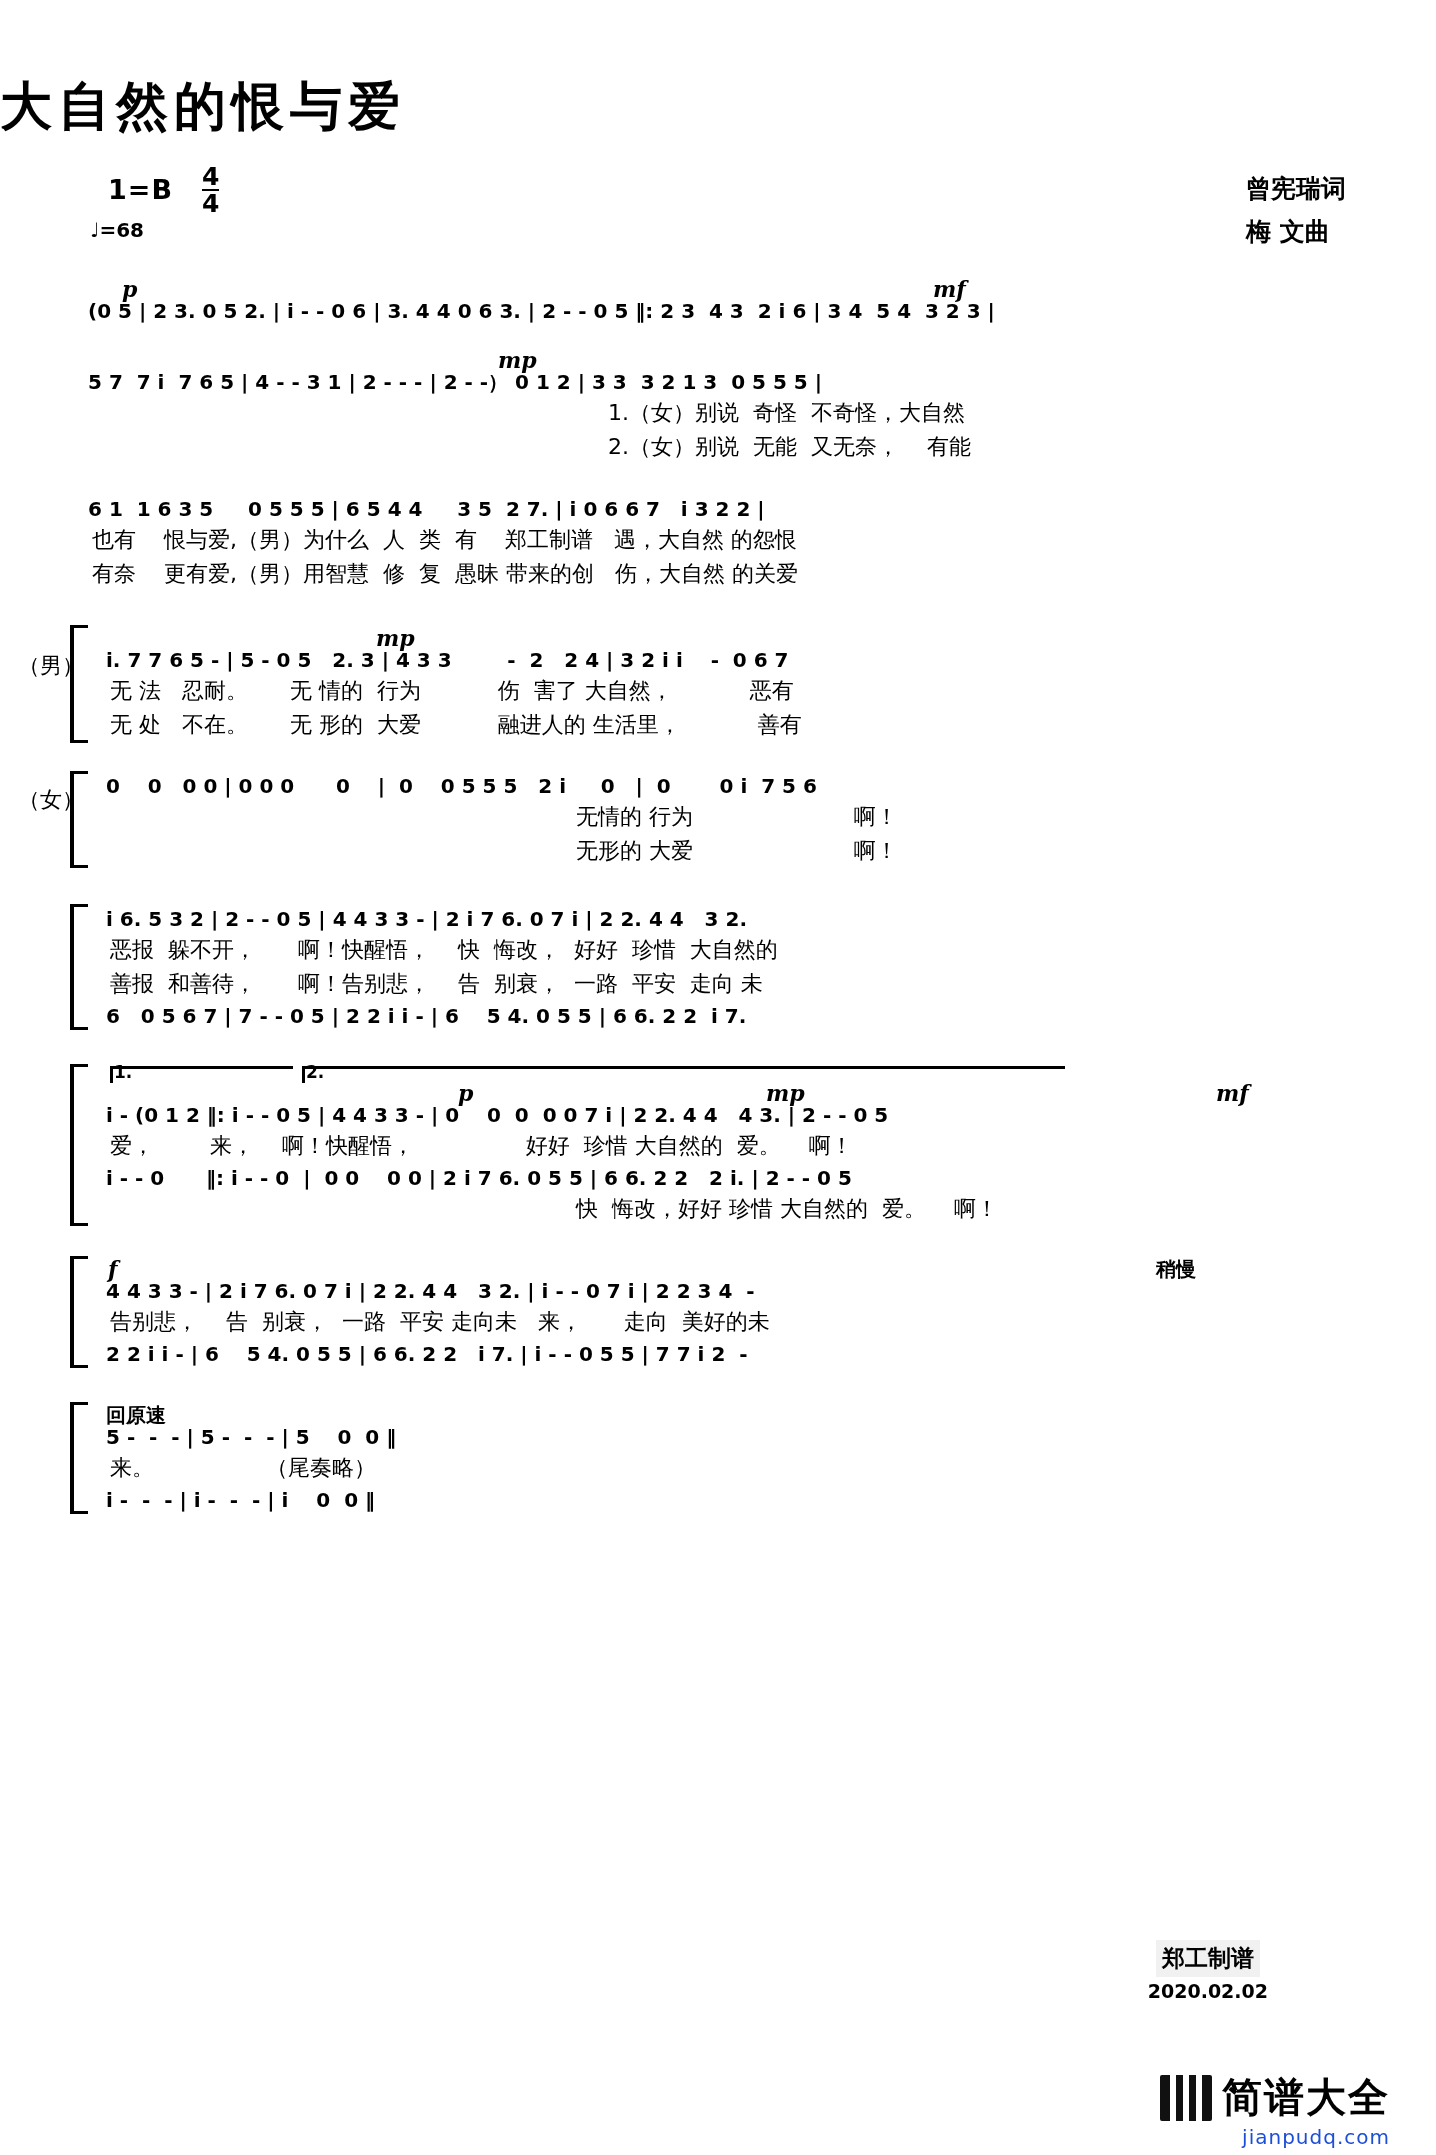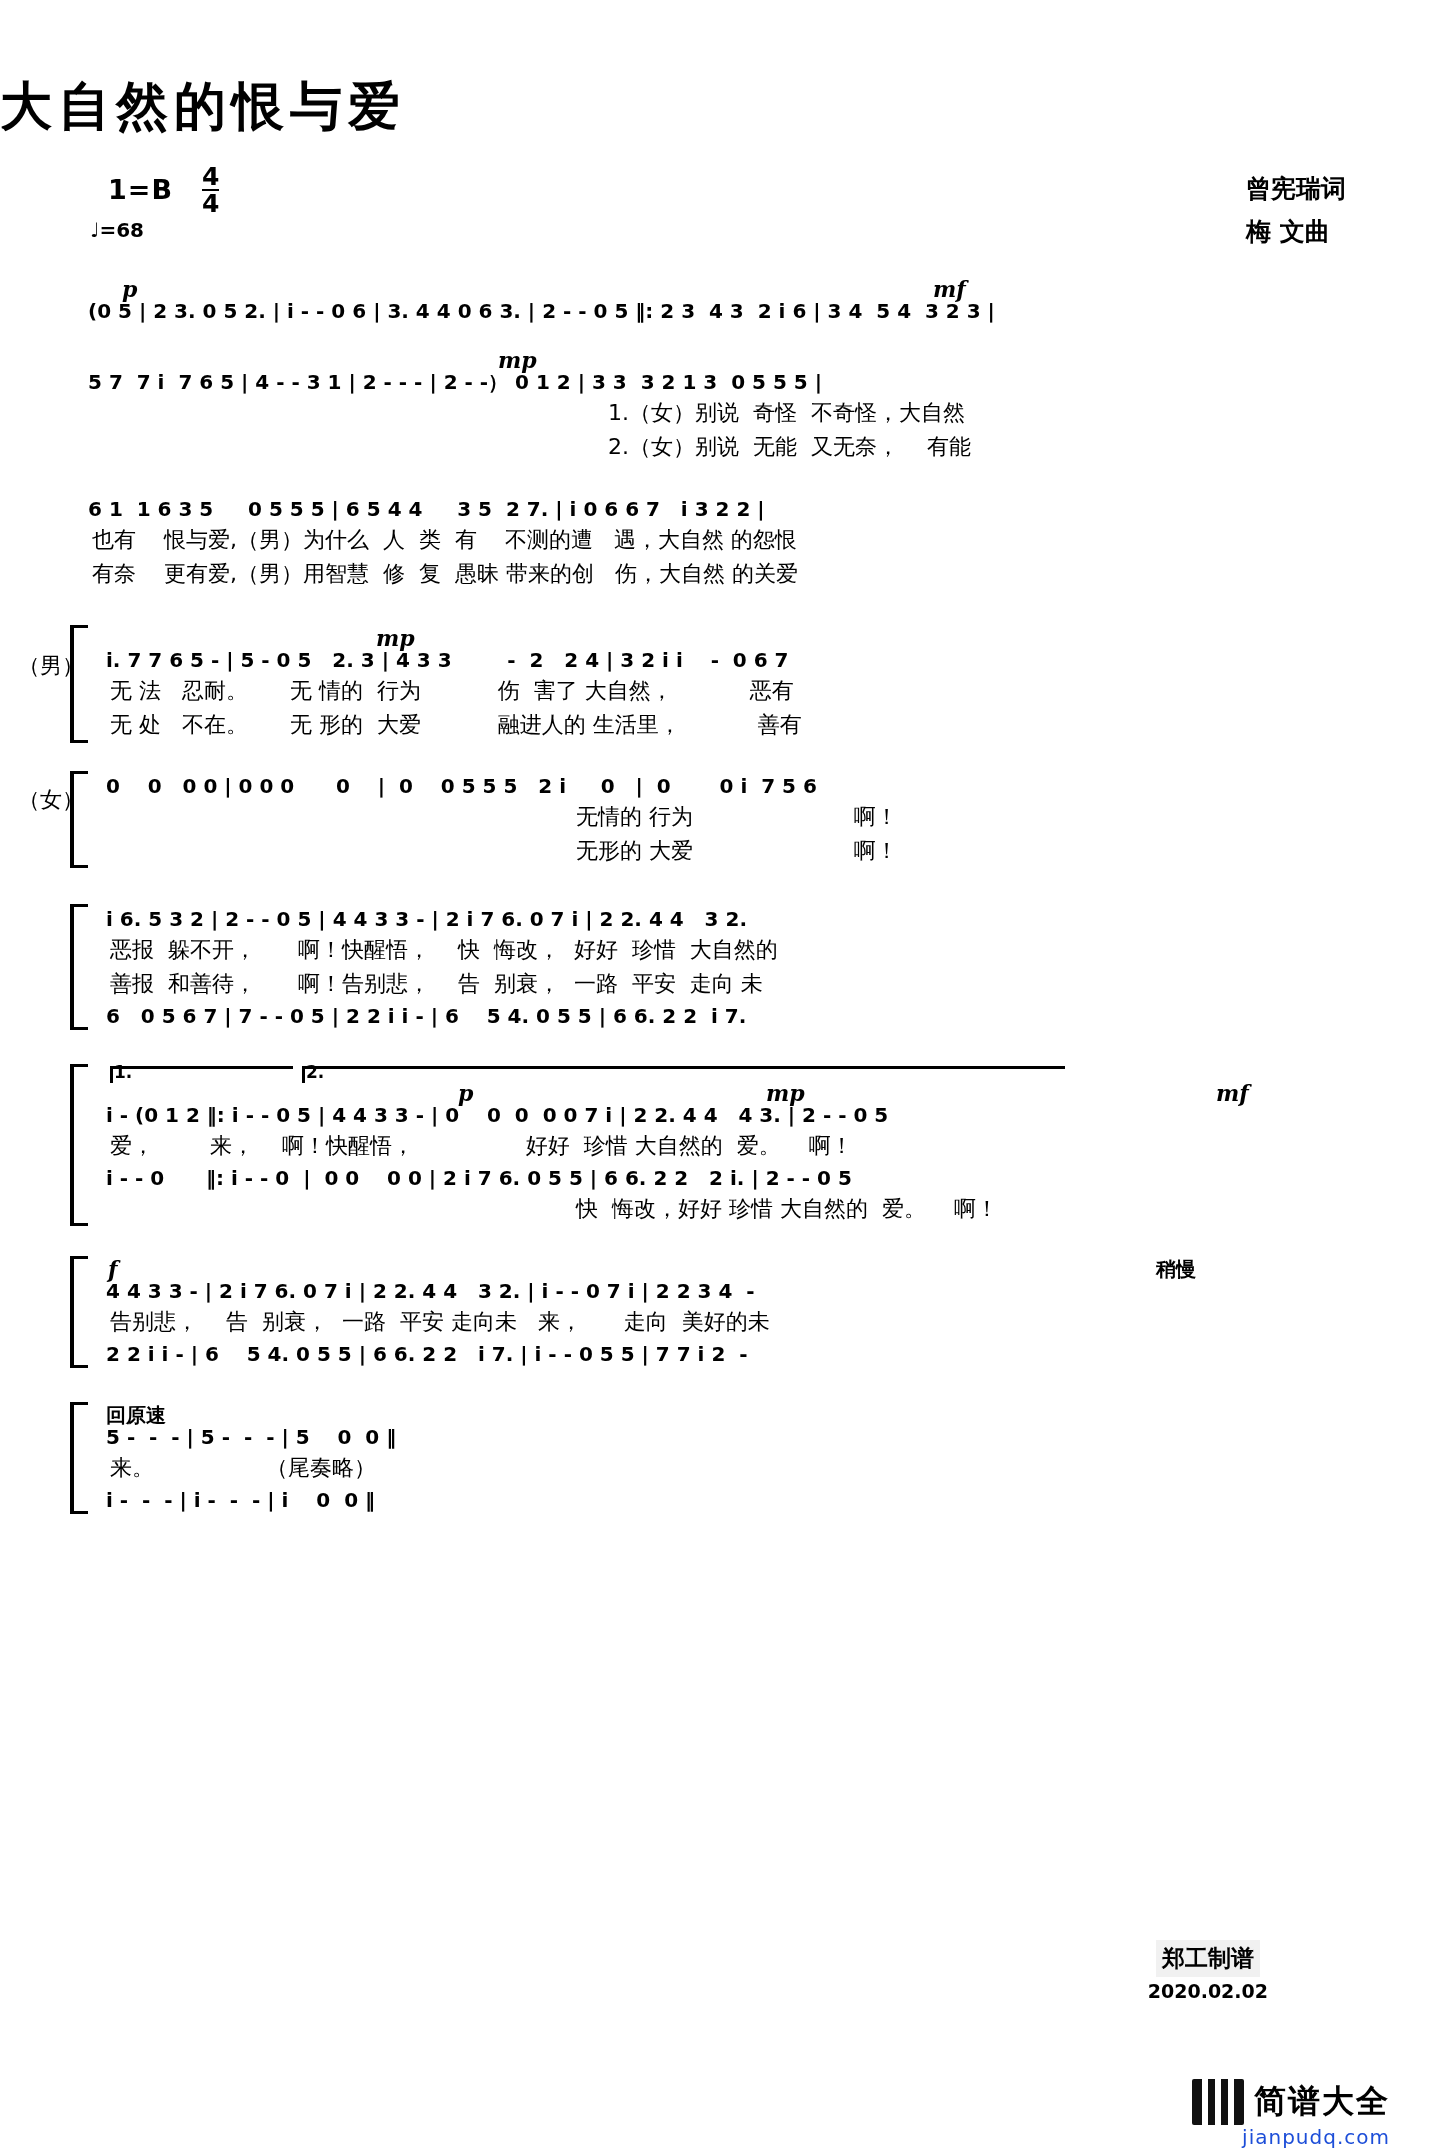--- a/index.html
+++ b/index.html
@@ -187,21 +187,21 @@
   .wm-icon i {
     position: absolute;
     top: 0; bottom: 0;
     width: 6px;
     background: #fff;
   }
   .wm-icon i:nth-child(1) { left: 10px; }
   .wm-icon i:nth-child(2) { left: 23px; }
   .wm-icon i:nth-child(3) { left: 36px; }
   .wm-text {
-    font-size: 32px;
+    font-size: 40px;
     font-weight: bold;
     letter-spacing: 2px;
   }
   .wm-sub {
     position: absolute;
     right: 46px;
     bottom: 6px;
     font-size: 20px;
     color: #1d4ed8;
     letter-spacing: 1px;
@@ -239,21 +239,21 @@
     <div class="dynrow">
       <span class="dyn" style="left:410px;">mp</span>
     </div>
     <div class="staff-line notes">5 7  7 i  7 6 5 | 4 - - 3 1 | 2 - - - | 2 - -） 0 1 2 | 3 3  3 2 1 3  0 5 5 5 |</div>
     <div class="lyrics indent1">1.（女）别说  奇怪  不奇怪，大自然</div>
     <div class="lyrics indent1">2.（女）别说  无能  又无奈，    有能</div>
   </div>
 
   <div class="system" style="margin-top:30px;">
     <div class="staff-line notes">6 1  1 6 3 5     0 5 5 5 | 6 5 4 4     3 5  2 7. | i 0 6 6 7   i 3 2 2 |</div>
-    <div class="lyrics">也有    恨与爱,（男）为什么  人  类  有    不测的遭   遇，大自然 的怨恨</div>
+    <div class="lyrics">也有    恨与爱,（男）为什么  人  类  有    郑工制谱   遇，大自然 的怨恨</div>
     <div class="lyrics">有奈    更有爱,（男）用智慧  修  复  愚昧 带来的创   伤，大自然 的关爱</div>
   </div>
 
   <div class="system" style="margin-top:34px; padding-left:18px;">
     <div class="voice-tag" style="top:26px;">（男）</div>
     <div class="brace"></div>
     <div class="dynrow">
       <span class="dyn" style="left:270px;">mp</span>
     </div>
     <div class="staff-line notes">i. 7 7 6 5 - | 5 - 0 5   2. 3 | 4 3 3        -  2   2 4 | 3 2 i i    -  0 6 7</div>

